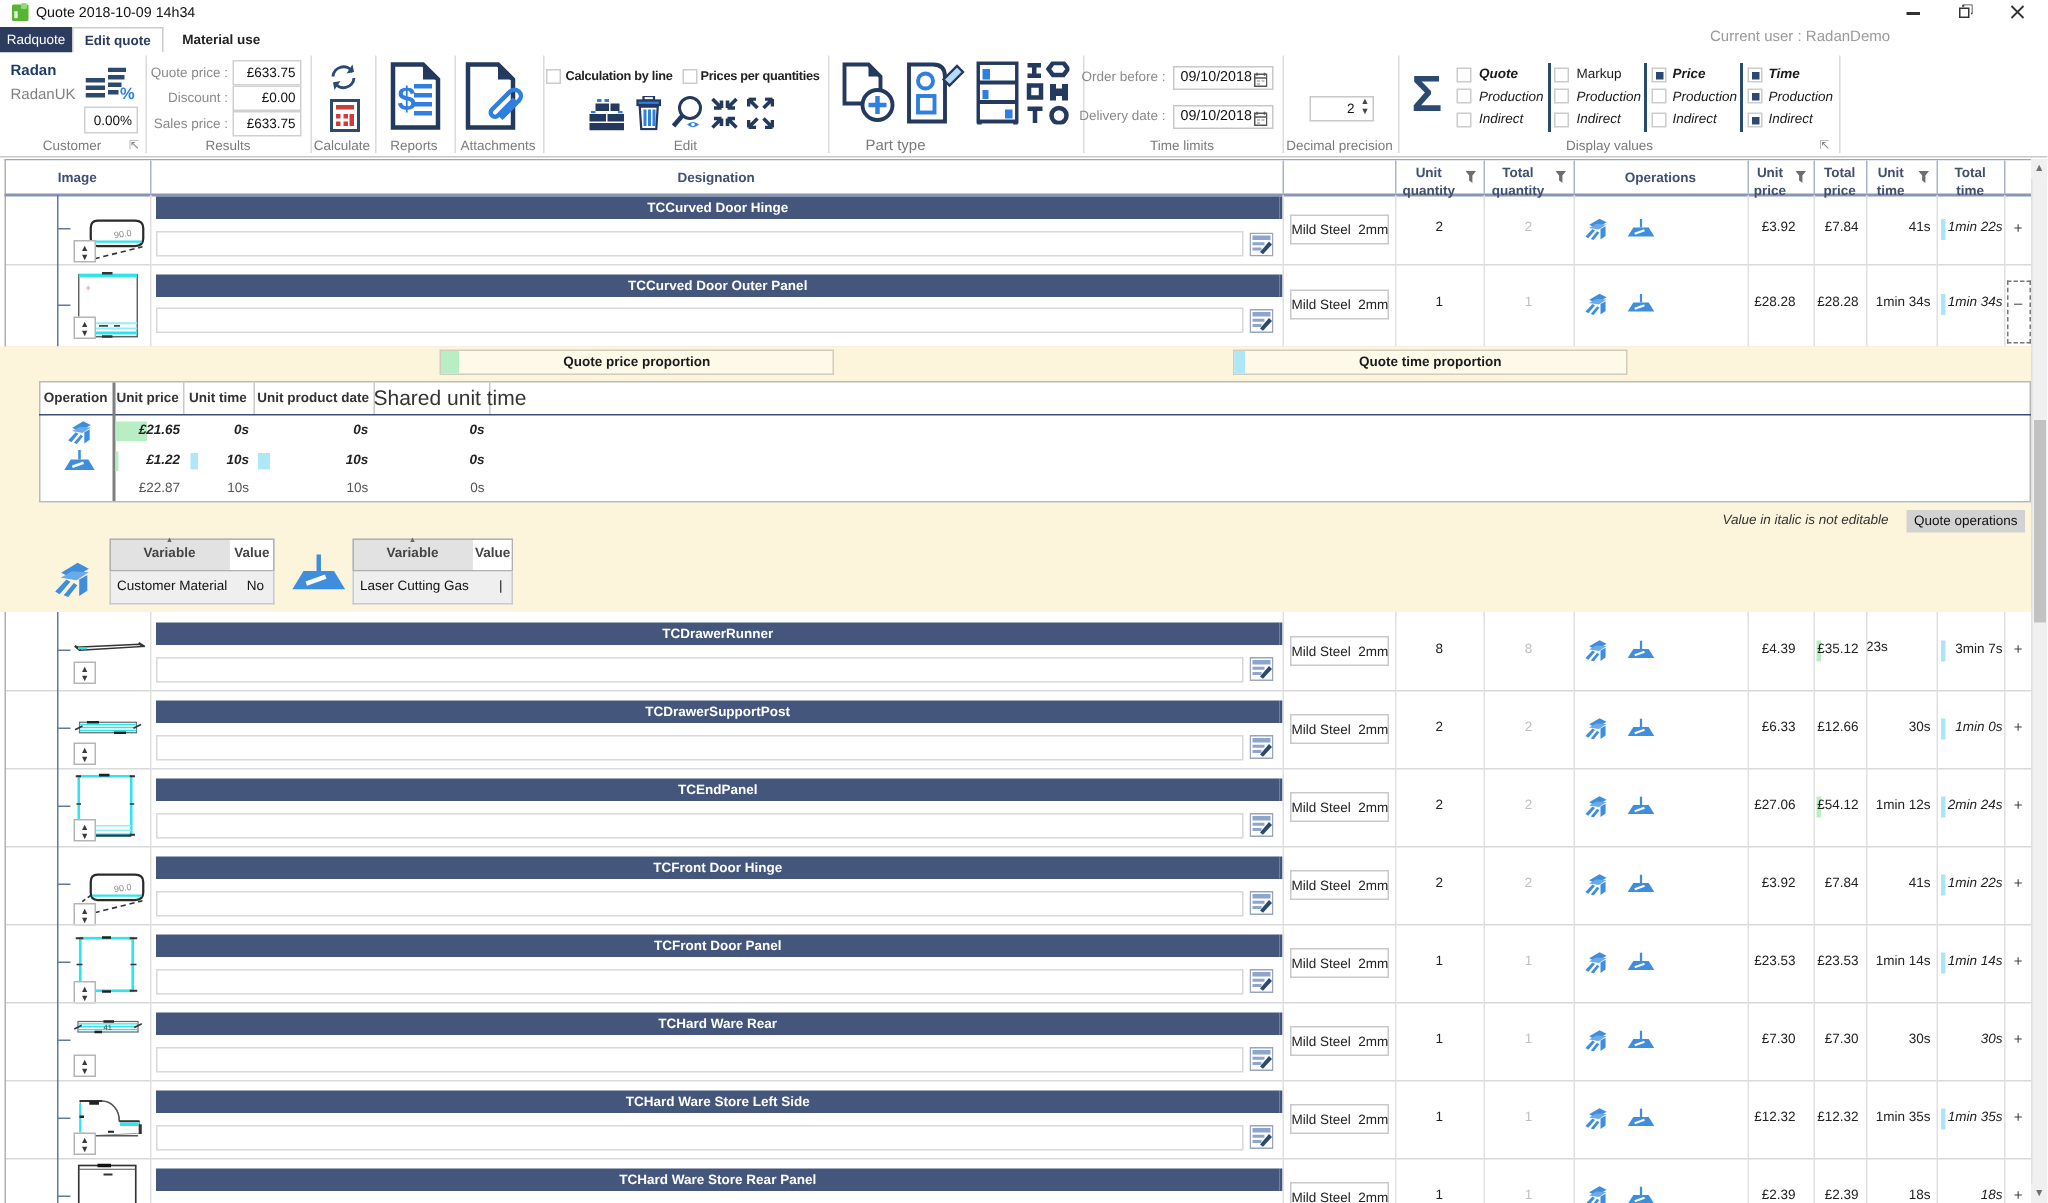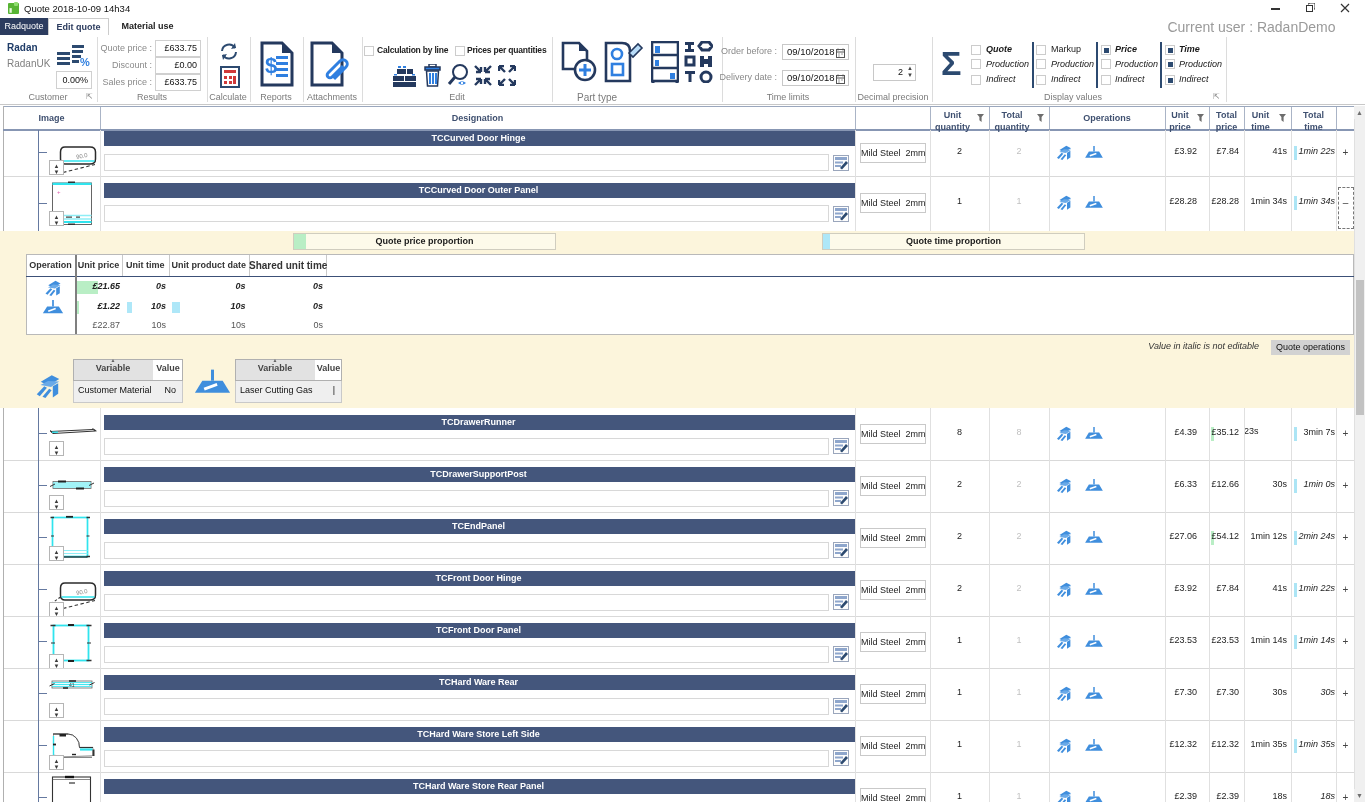--- a/index.html
+++ b/index.html
@@ -10,21 +10,21 @@
 <div class="abs" style="left:9px;top:8px;width:5px;height:5px;color:#e8f8e0;font-size:6px;line-height:5px">▮</div>
 <div class="abs" style="left:24px;top:1px;width:200px;height:15px;font-size:9.5px;color:#111;line-height:15px">Quote 2018-10-09 14h34</div>
 <div class="abs" style="left:1271px;top:8px;width:9px;height:1.5px;background:#333"></div>
 <div class="abs" style="left:1306px;top:5px;width:7px;height:7px;border:1px solid #333;background:#fff"></div>
 <svg class="abs" style="left:1308px;top:3px" width="7" height="7" viewBox="0 0 7 7">
     <path d="M0,1 h1 v-1 h6 v6 h-1" fill="none" stroke="#333" stroke-width="1"></path>
   </svg>
 <svg class="abs" style="left:1340px;top:3px" width="10" height="10" viewBox="0 0 10 10">
     <path d="M1,1 L9,9 M9,1 L1,9" stroke="#333" stroke-width="1.2"></path>
   </svg>
-<div class="abs" style="left:1140px;top:19px;width:223px;height:14px;font-size:14px;color:#9a9a9a;text-align:center">Current user : RadanDemo</div>
+<div class="abs" style="left:1140px;top:19px;width:223px;height:14px;font-size:10px;color:#9a9a9a;text-align:left">Current user : RadanDemo</div>
 <div class="abs" style="left:0px;top:18px;width:48px;height:17px;background:#2c3c5f;color:#fff;text-align:center;line-height:17px;font-size:9px">Radquote</div>
 <div class="abs" style="left:48px;top:18px;width:61px;height:17px;background:#fff;border:1px solid #ccc;border-bottom:none;color:#2c3c5f;font-weight:bold;text-align:center;line-height:16px;font-size:9px">Edit quote</div>
 <div class="abs" style="left:110px;top:18px;width:75px;height:17px;color:#222;text-align:center;line-height:17px;font-size:9px;font-weight:bold">Material use</div>
 <div class="abs" style="left:0px;top:35px;width:1365px;height:70px;background:#fff;border-bottom:1px solid #c8c8c8"></div>
 <div class="abs" style="left:97px;top:37px;width:1px;height:65px;background:#dcdcdc"></div>
 <div class="abs" style="left:207px;top:37px;width:1px;height:65px;background:#dcdcdc"></div>
 <div class="abs" style="left:250px;top:37px;width:1px;height:65px;background:#dcdcdc"></div>
 <div class="abs" style="left:303px;top:37px;width:1px;height:65px;background:#dcdcdc"></div>
 <div class="abs" style="left:362px;top:37px;width:1px;height:65px;background:#dcdcdc"></div>
 <div class="abs" style="left:552px;top:37px;width:1px;height:65px;background:#dcdcdc"></div>
@@ -374,21 +374,21 @@
 <div class="abs" style="left:26px;top:275.5px;width:1327.5px;height:1.5px;background:#3c5077"></div>
 <div class="abs" style="left:75px;top:254.5px;width:2px;height:79px;background:#7f7f7f"></div>
 <div class="abs" style="left:122px;top:254.5px;width:1px;height:21px;background:#c9c9c9"></div>
 <div class="abs" style="left:168.5px;top:254.5px;width:1px;height:21px;background:#c9c9c9"></div>
 <div class="abs" style="left:249px;top:254.5px;width:1px;height:21px;background:#c9c9c9"></div>
 <div class="abs" style="left:326px;top:254.5px;width:1px;height:21px;background:#c9c9c9"></div>
 <div class="abs" style="left:26px;top:254.5px;width:49px;height:21px;font-weight:bold;font-size:9px;color:#333;text-align:center;line-height:21px">Operation</div>
 <div class="abs" style="left:75px;top:254.5px;width:47px;height:21px;font-weight:bold;font-size:9px;color:#333;text-align:center;line-height:21px">Unit price</div>
 <div class="abs" style="left:122px;top:254.5px;width:46.5px;height:21px;font-weight:bold;font-size:9px;color:#333;text-align:center;line-height:21px">Unit time</div>
 <div class="abs" style="left:168.5px;top:254.5px;width:80.5px;height:21px;font-weight:bold;font-size:9px;color:#333;text-align:center;line-height:21px">Unit product date</div>
-<div class="abs" style="left:249px;top:254.5px;width:77px;height:21px;font-weight:bold;font-size:10px;color:#333;text-align:center;line-height:21px">Shared unit time</div>
+<div class="abs" style="left:249px;top:254.5px;width:77px;height:21px;font-weight:normal;font-size:14px;color:#333;text-align:center;line-height:21px">Shared unit time</div>
 <svg class="abs" style="left:42px;top:280px" width="22" height="16" viewBox="0 0 16 16">
     <g fill="#3f8edd">
       <path d="M3.2,5.2 L10.5,0.8 L15.5,3.4 L8.2,7.8 Z"></path>
       <path d="M3,7.4 L8,4.6 L15.5,5 L10,8.6 Z" fill="#6aaae8"></path>
       <path d="M0.5,13.5 L5.5,8.2 L7.3,9.2 L2.5,14.8 Z"></path>
       <path d="M4.3,15.2 L8.8,9.8 L10.4,10.8 L6.3,16 Z"></path>
       <path d="M11.2,8.2 L14.8,6.2 L14.8,13.2 L11.2,15.6 Z"></path>
     </g>
   </svg>
 <div class="abs" style="left:77px;top:281px;width:21px;height:13px;background:#b9eec5"></div>

